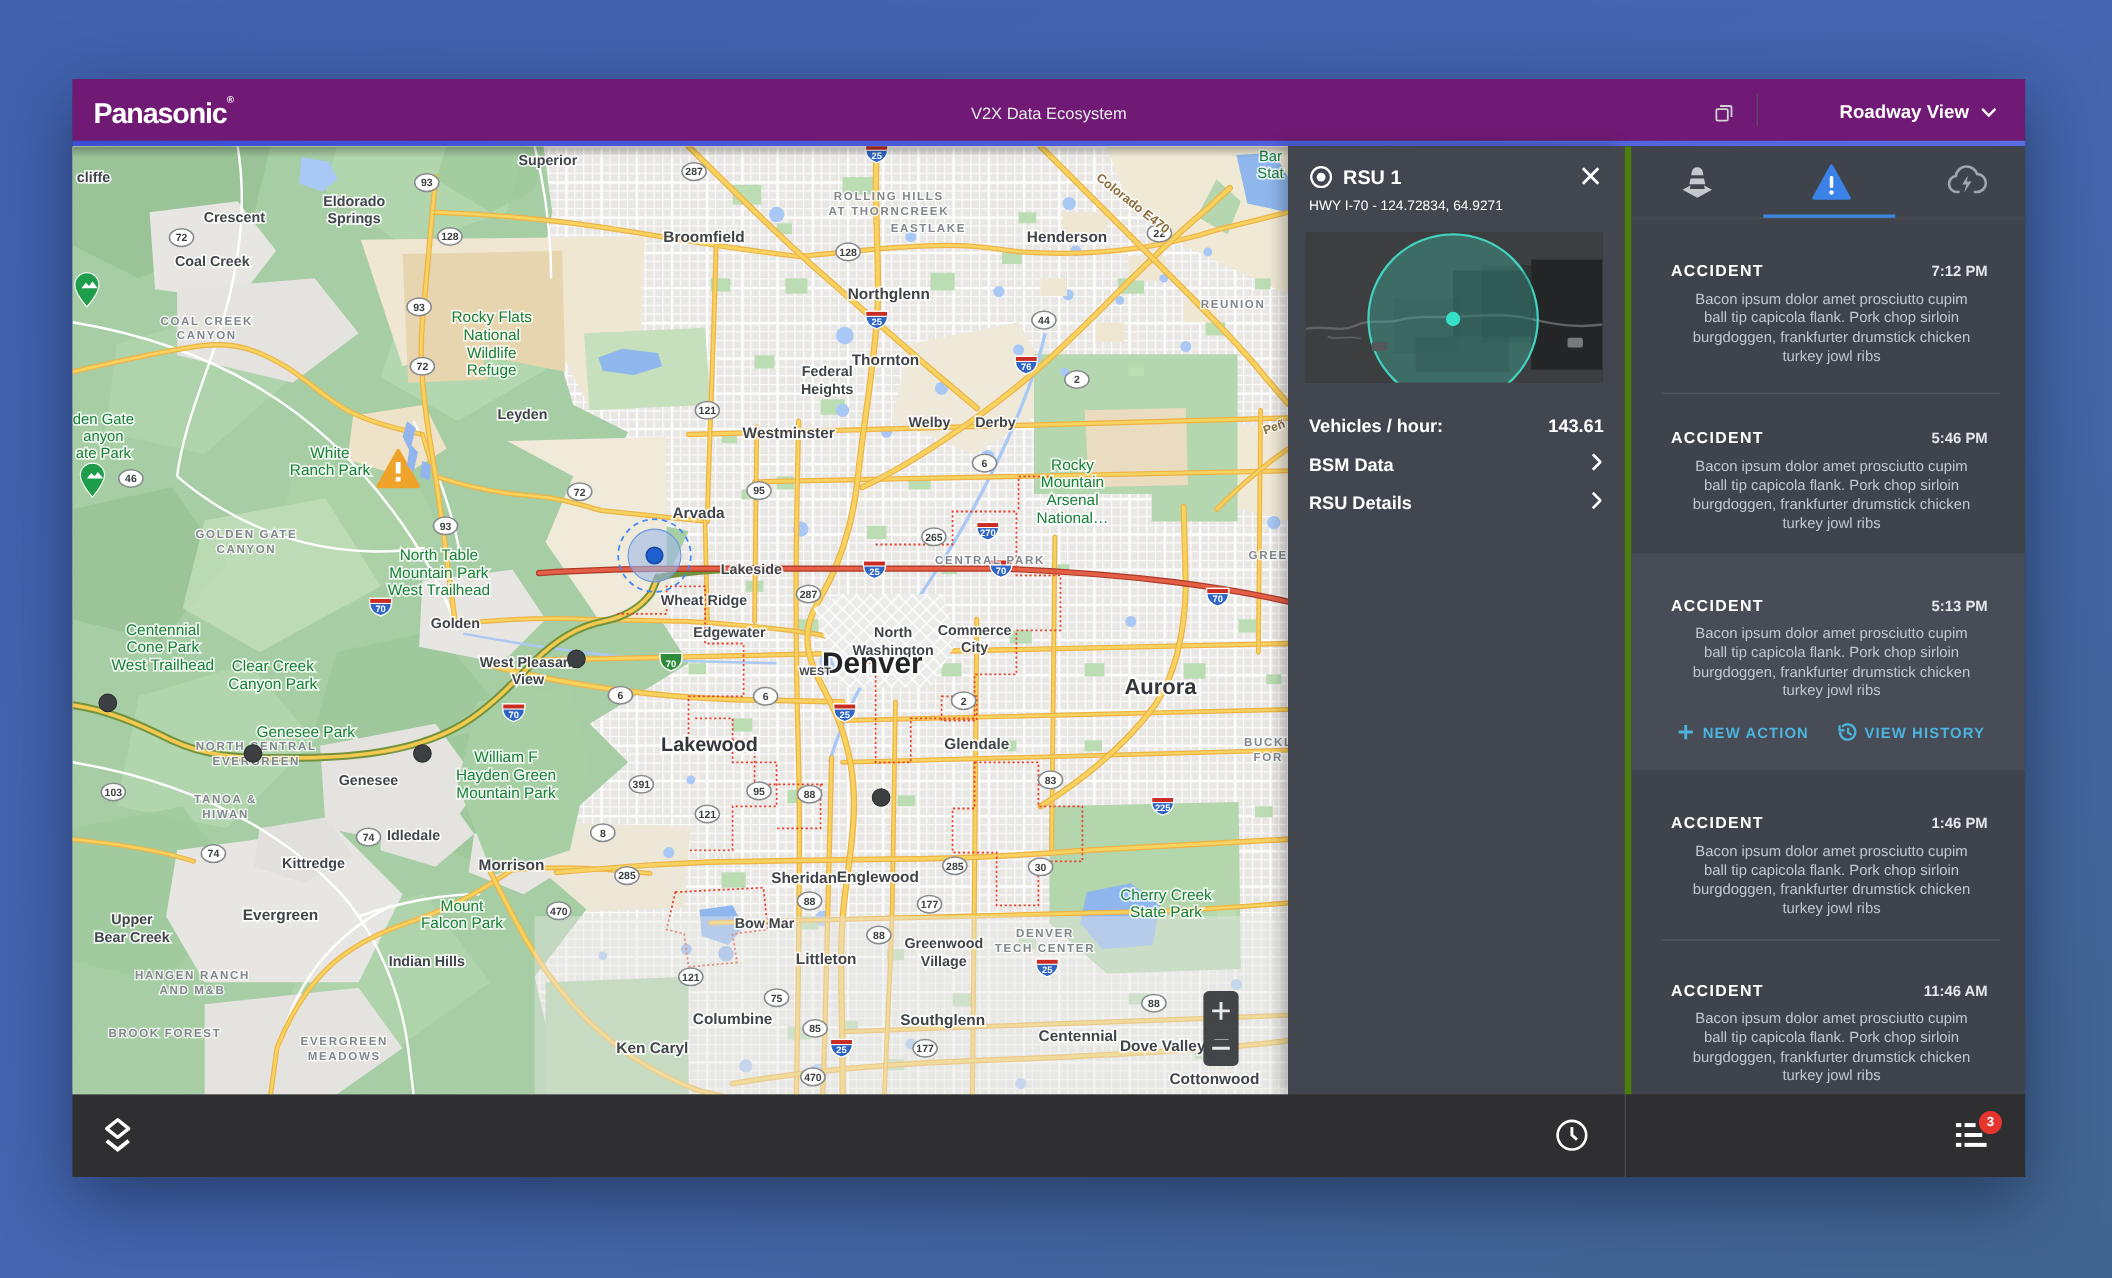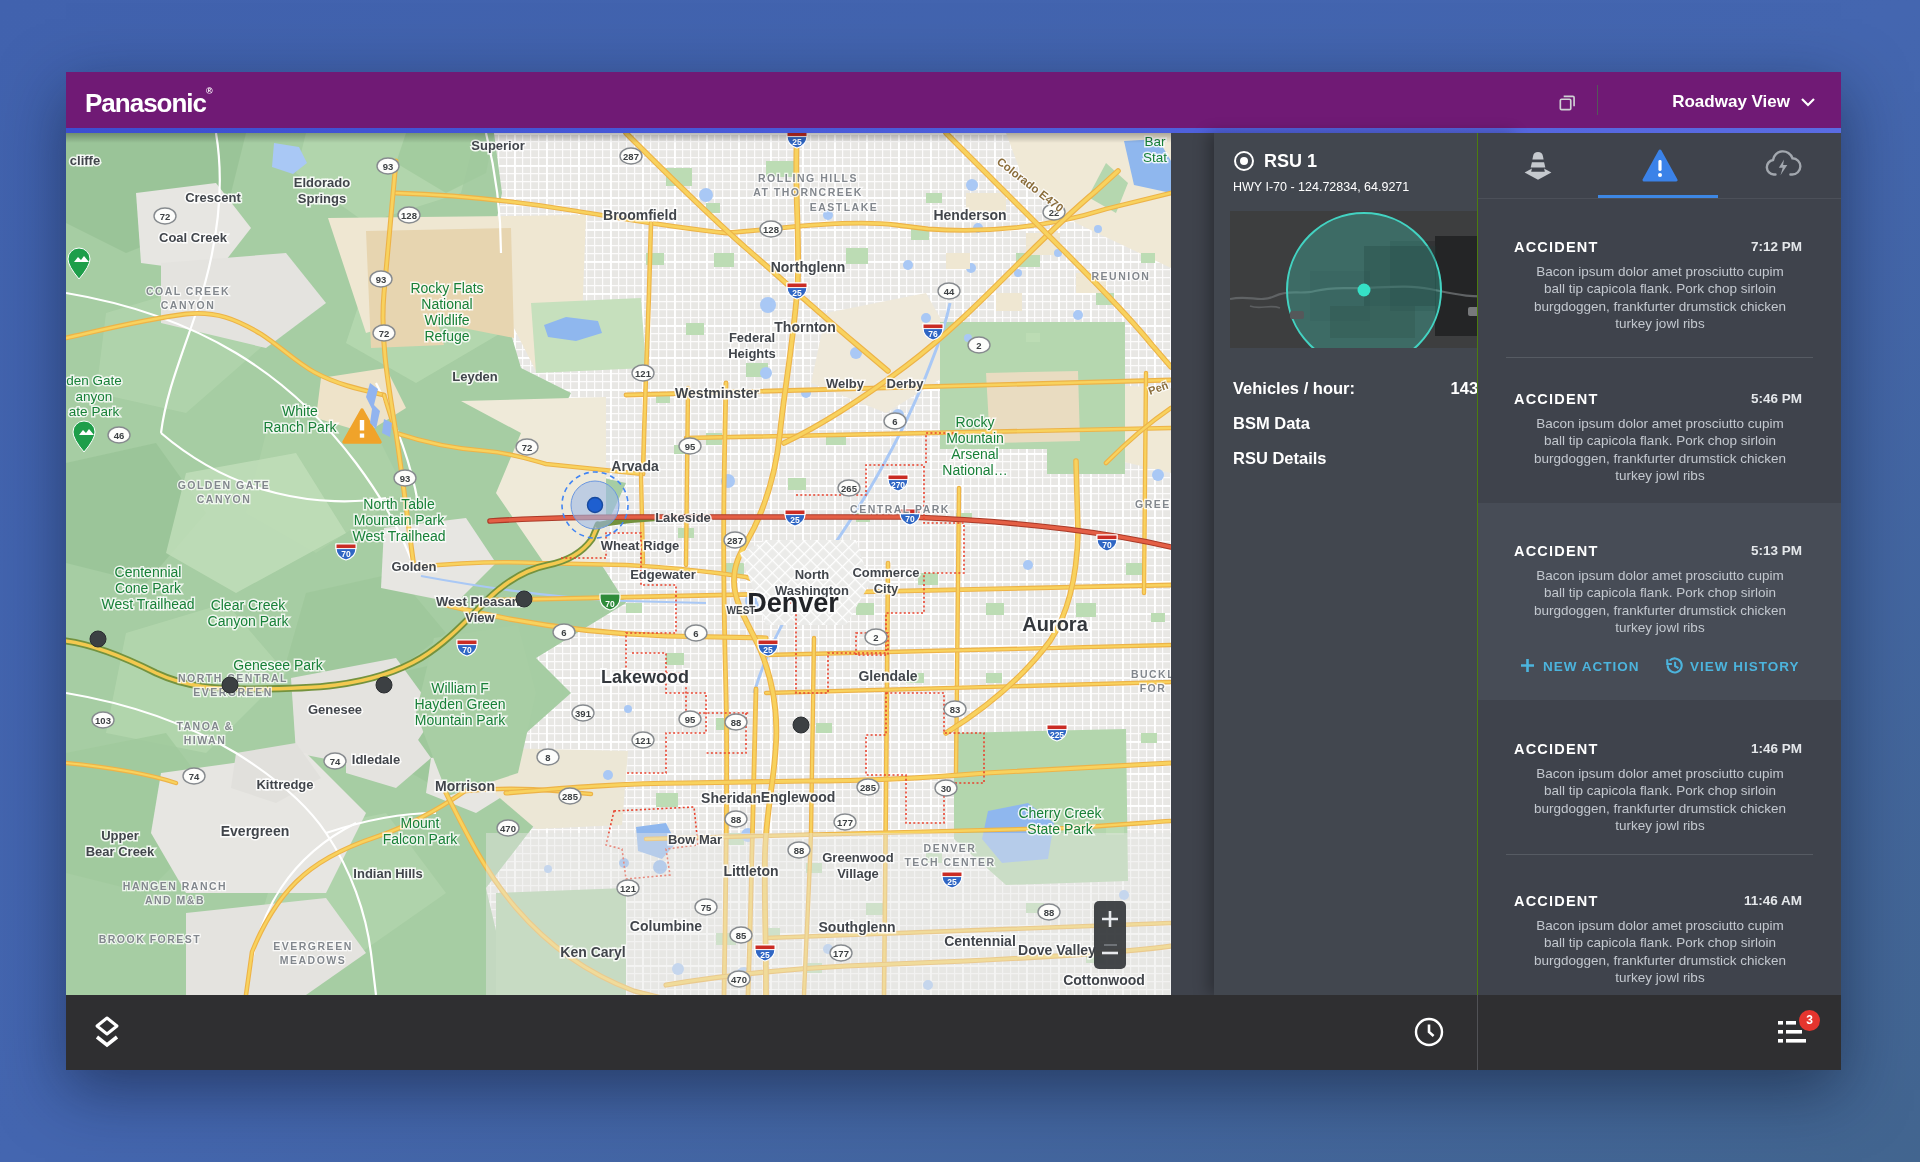--- a/index.html
+++ b/index.html
@@ -13,22 +13,22 @@
 .logo{position:absolute;left:19px;top:14px;color:#fff;font-weight:bold;font-size:26px;letter-spacing:-1px;}
 .logo sup{font-size:9px;vertical-align:18px;letter-spacing:0;}
 .title{position:absolute;left:0;width:1775px;text-align:center;top:23px;color:#e9eaec;font-size:15px;}
 .copyic{position:absolute;left:1491px;top:21px;width:20px;height:20px;}
 .hdiv{position:absolute;left:1531px;top:13px;width:1px;height:30px;background:#55565a;}
 .rview{position:absolute;right:51px;top:20px;color:#fff;font-size:17px;font-weight:bold;}
 .chev{position:absolute;right:26px;top:26px;width:14px;height:9px;}
 .blueline{position:absolute;left:0;top:56px;width:1775px;height:5px;background:linear-gradient(90deg,#3c4ed1,#5a6ce2);}
 
 .mapwrap{position:absolute;left:0;top:61px;width:1105px;height:862px;overflow:hidden;background:#e8e7e3;}
-.rsu{position:absolute;left:1148px;top:61px;width:306px;height:862px;background:#42474f;box-shadow:-6px 0 14px rgba(0,0,0,.28);}
-.events{position:absolute;left:1411px;top:61px;width:364px;height:862px;background:#3f434c;overflow:hidden;border-left:1px solid #4d7c0f;box-sizing:border-box;}
+.rsu{position:absolute;left:1105px;top:61px;width:306px;height:862px;background:#42474f;box-shadow:-6px 0 14px rgba(0,0,0,.28);}
+.events{position:absolute;left:1411px;top:61px;width:364px;height:862px;background:#3f434c;overflow:hidden;border-left:6px solid #4d7c0f;box-sizing:border-box;}
 
 .bbar{position:absolute;left:0;top:923px;width:1775px;height:75px;background:#2f2f31;}
 
 .rsu .hrow{position:absolute;left:19px;top:17px;color:#fff;font-size:18px;font-weight:bold;}
 .rsu .xbtn{position:absolute;left:266px;top:18px;width:18px;height:18px;}
 .rsu .sub{position:absolute;left:19px;top:47px;color:#ffffff;font-size:12.5px;}
 .minimap{position:absolute;left:16px;top:78px;width:270px;height:137px;background:#3a3a3b;overflow:hidden;}
 .kv{position:absolute;left:19px;width:268px;color:#fff;font-size:16.5px;font-weight:bold;}
 .kv .val{position:absolute;right:0;top:0;font-weight:bold;}
 .kv .ch{position:absolute;right:2px;top:-2px;width:10px;height:16px;}
@@ -41,20 +41,21 @@
 .item .bd{position:absolute;left:36px;top:24px;width:292px;font-size:13.5px;line-height:17.3px;color:#c3c8cf;text-align:center;}
 .idiv{position:absolute;left:28px;width:307px;height:1px;background:#565b63;}
 .selbg{position:absolute;left:0;top:370px;width:364px;height:197px;background:#474c56;}
 .btnrow{position:absolute;left:36px;top:526px;width:300px;color:#4cb4dd;font-size:13.5px;font-weight:bold;letter-spacing:1px;}
 </style>
 </head>
 <body>
 <div class="app">
   <div class="hdr">
     <div class="logo">Panasonic<sup>®</sup></div>
+    <div class="title">V2X Data Ecosystem</div>
     <svg class="copyic" viewBox="0 0 24 24">
         <path d="M8 4h11a1.5 1.5 0 0 1 1.5 1.5V16" fill="none" stroke="#cfd1d4" stroke-width="2"></path>
         <rect x="4" y="7.5" width="12.5" height="12.5" rx="1.5" fill="none" stroke="#cfd1d4" stroke-width="2"></rect>
       </svg>
     <div class="hdiv"></div>
       <div class="rview">Roadway View</div>
     <svg class="chev" viewBox="0 0 14 9">
         <path d="M1 1l6 6 6-6" fill="none" stroke="#fff" stroke-width="2.2"></path>
       </svg>
   </div>

